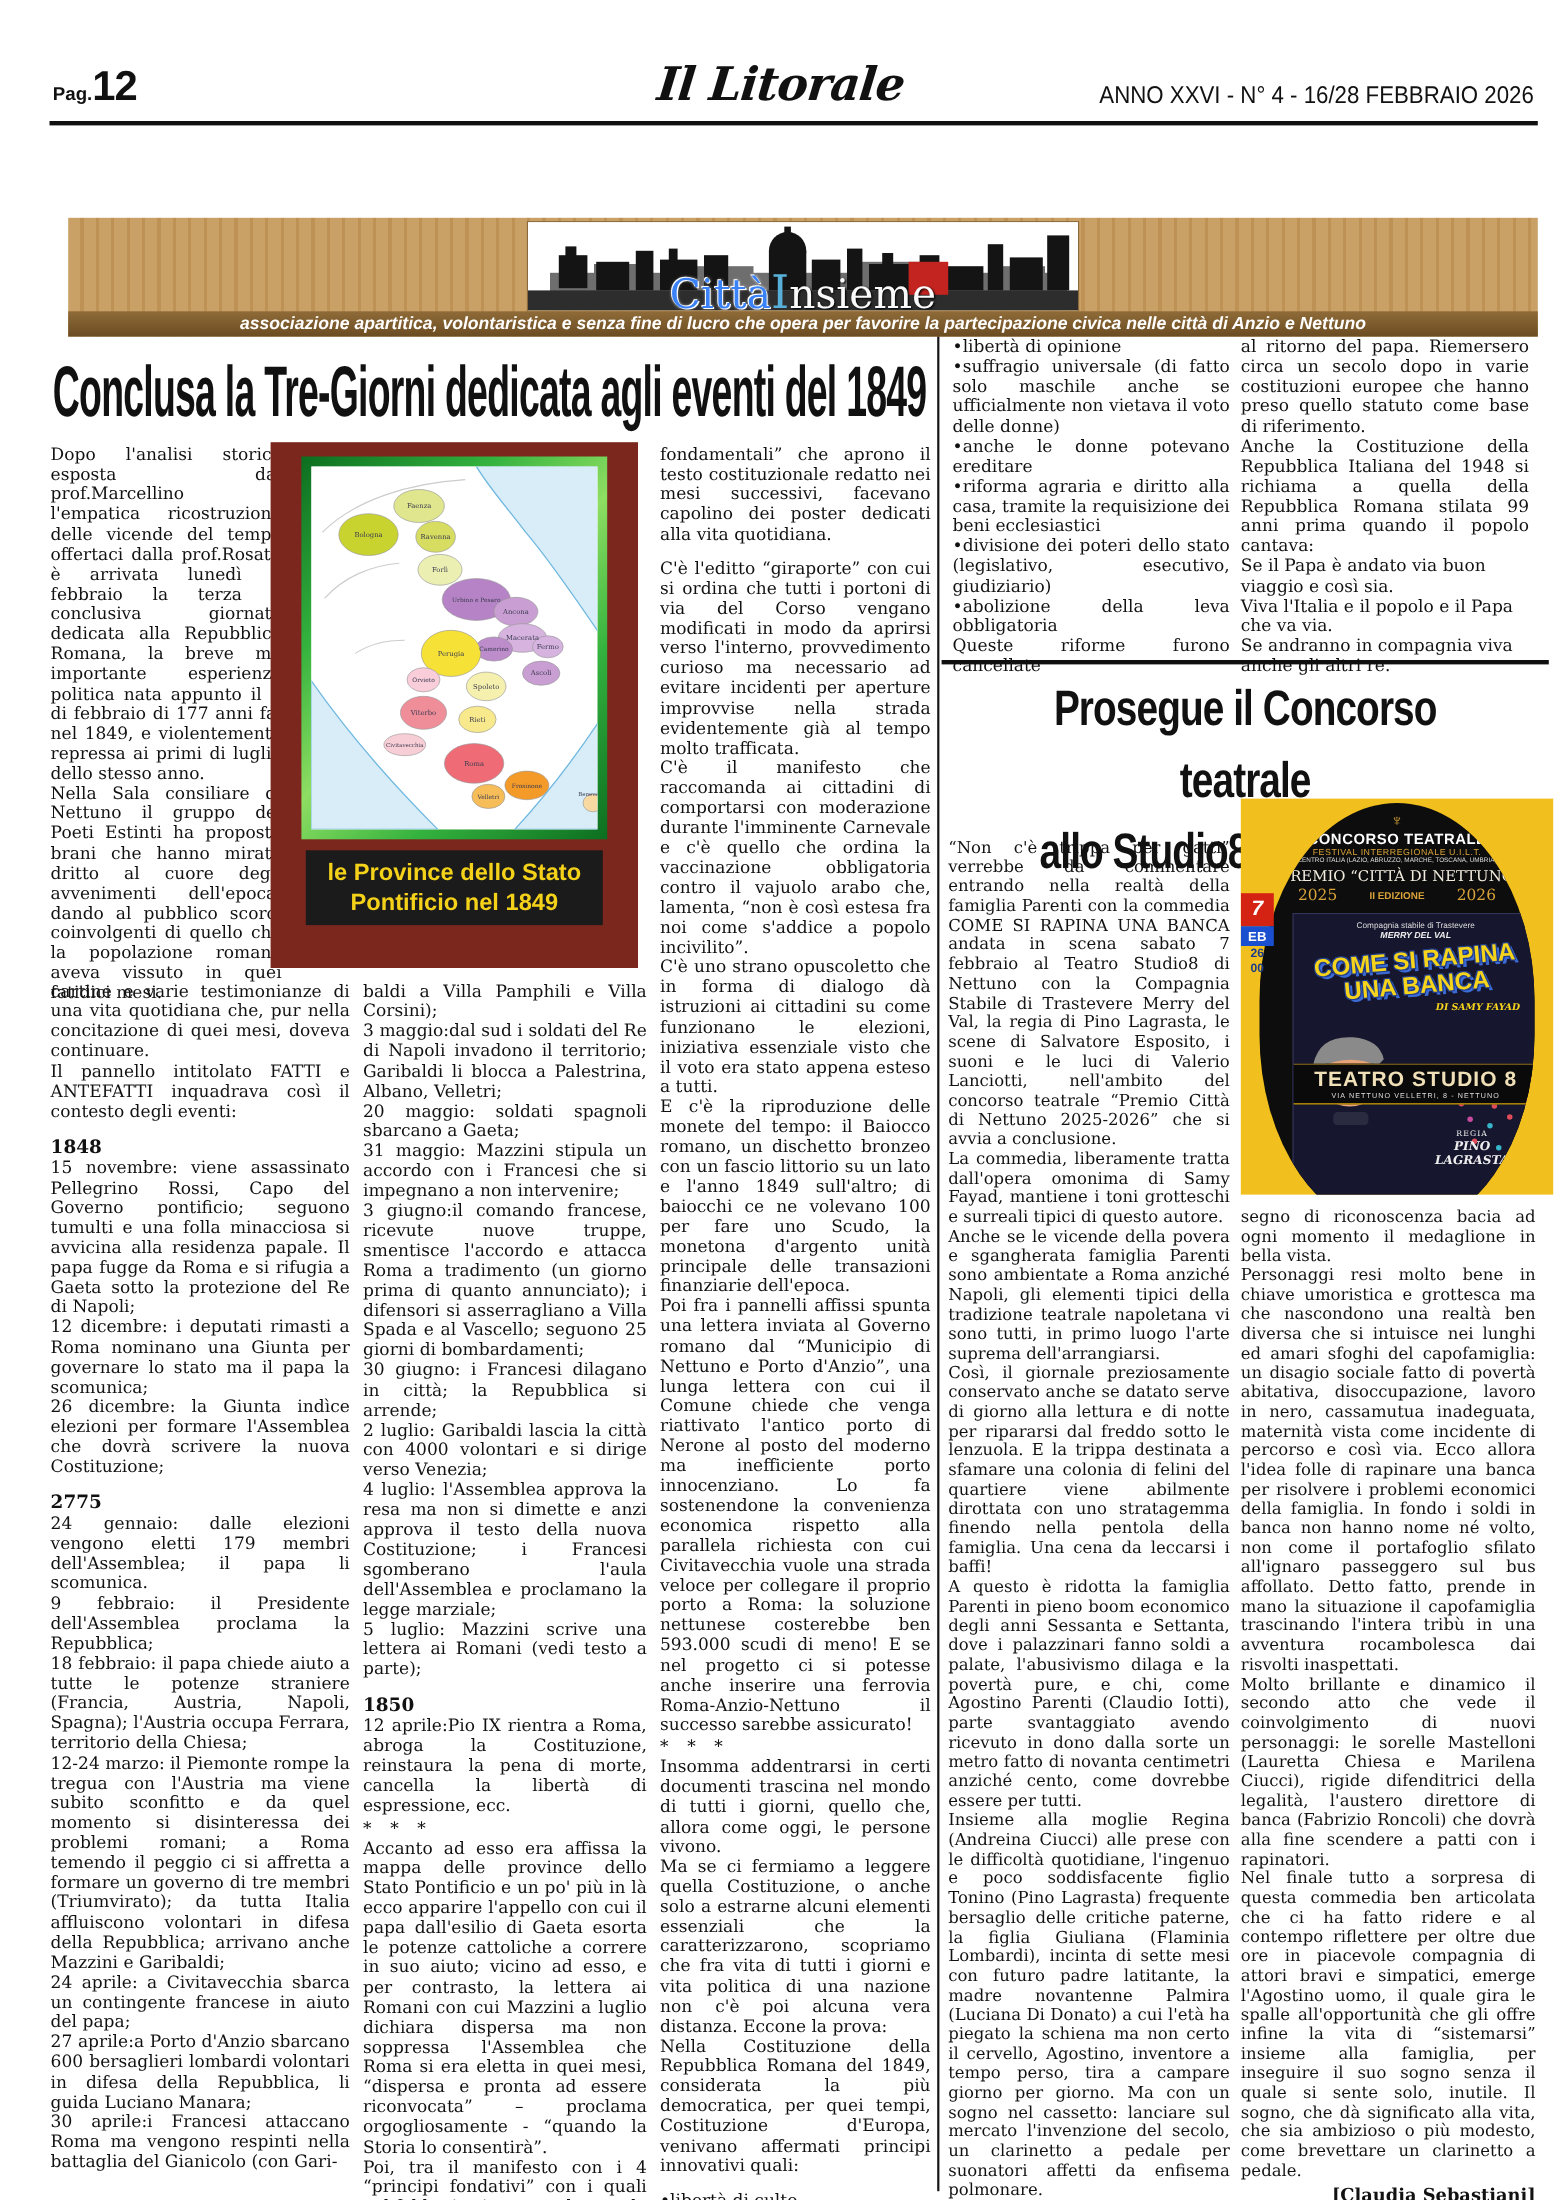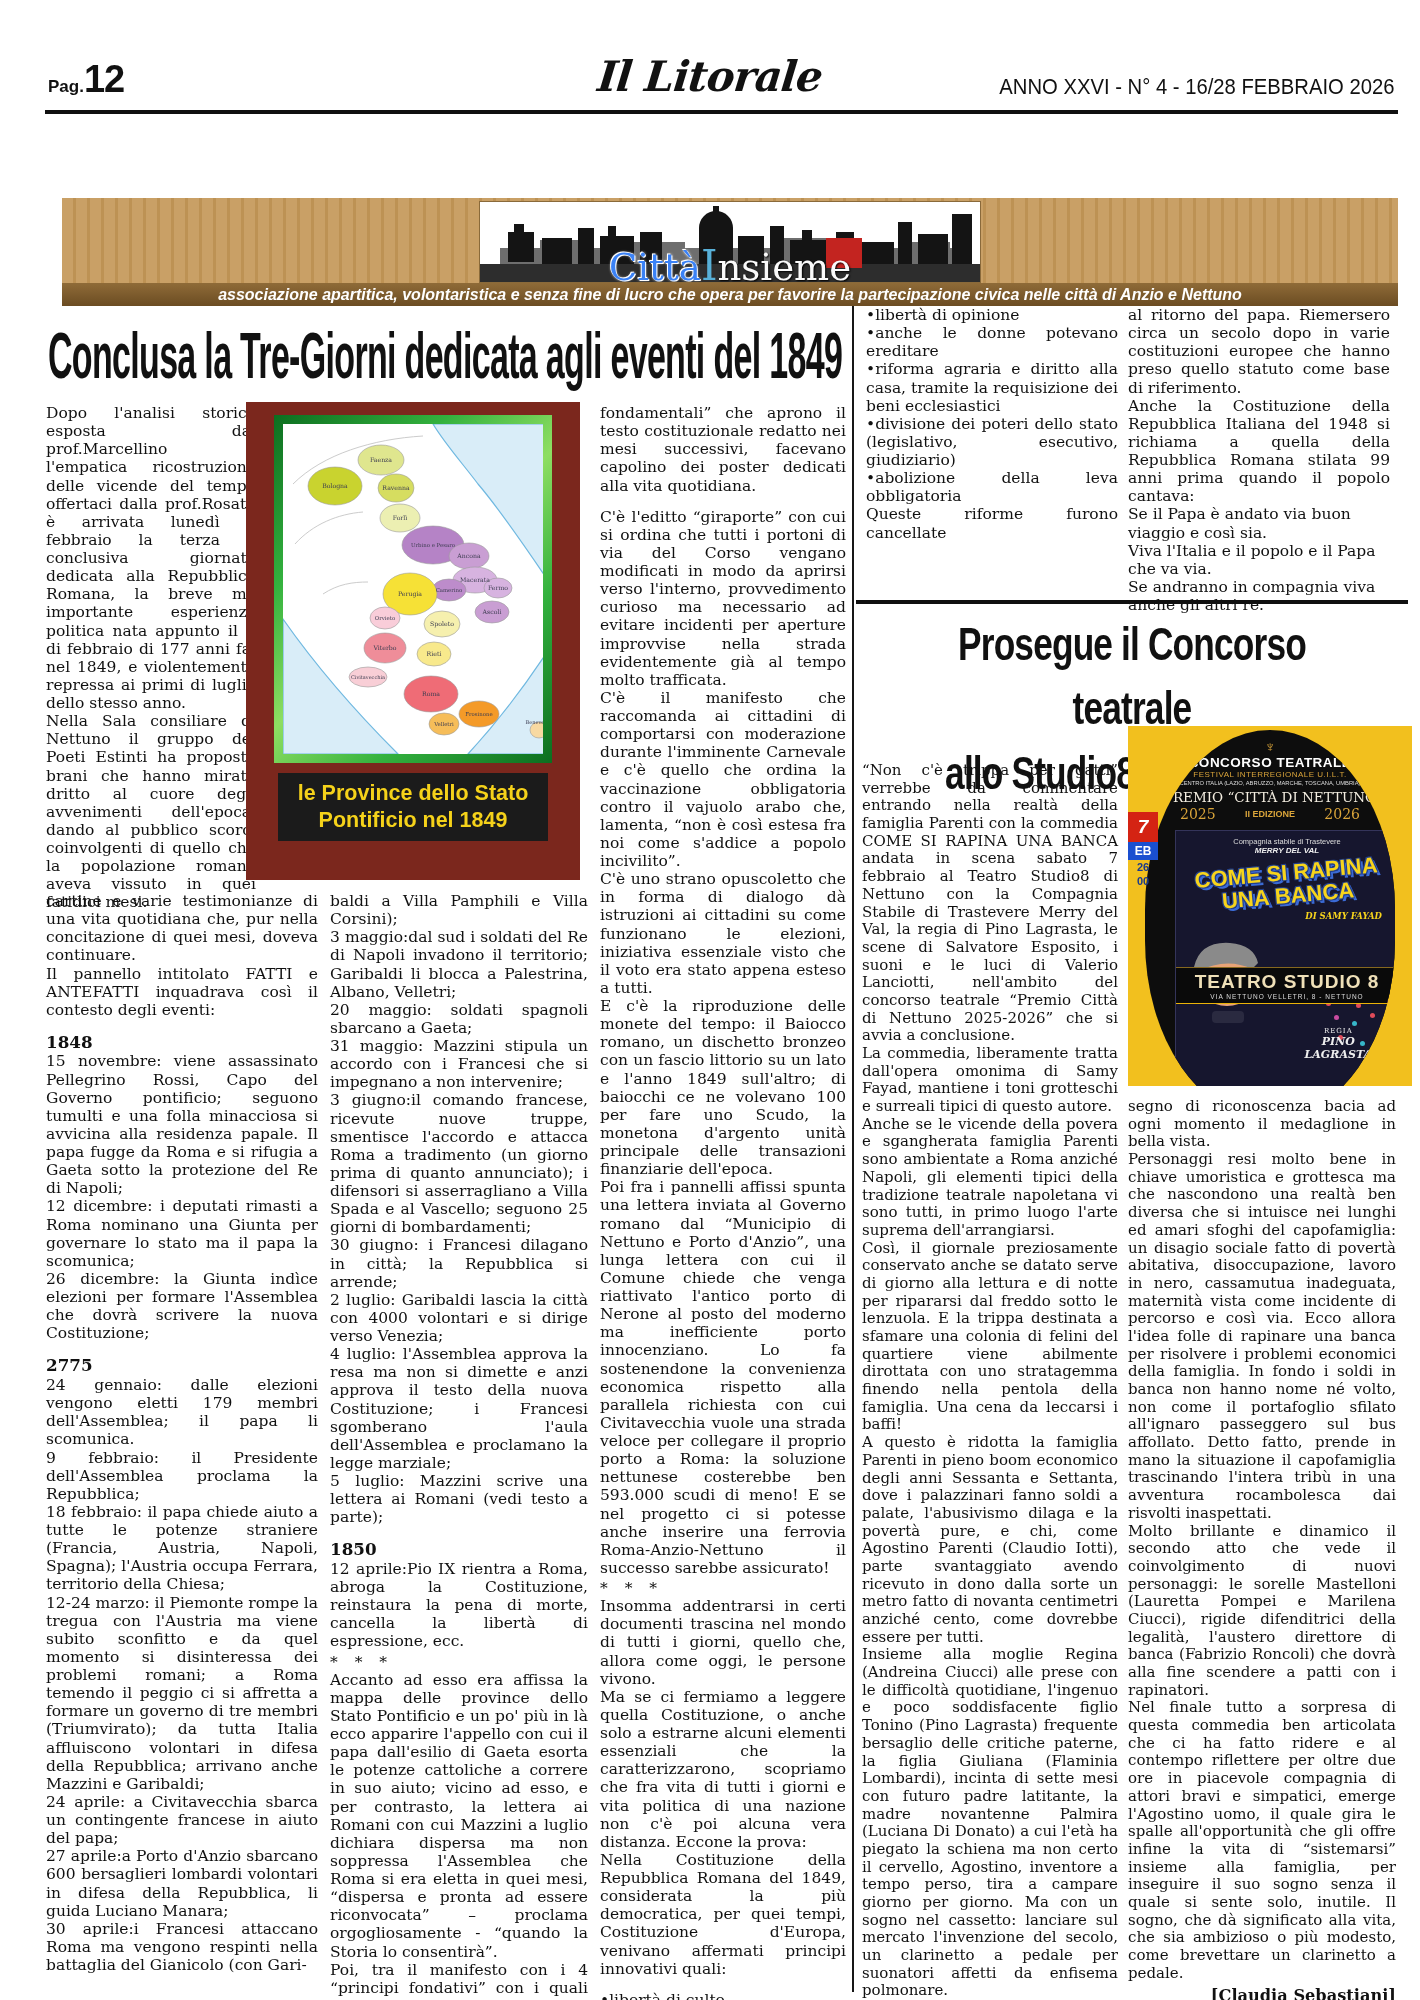--- a/index.html
+++ b/index.html
@@ -263,20 +263,21 @@
       <p class="blk blk-p">Insomma addentrarsi in certi documenti trascina nel mondo di tutti i giorni, quello che, allora come oggi, le persone vivono.</p>
       <p class="blk blk-p">Ma se ci fermiamo a leggere quella Costituzione, o anche solo a estrarne alcuni elementi essenziali che la caratterizzarono, scopriamo che fra vita di tutti i giorni e vita politica di una nazione non c'è poi alcuna vera distanza. Eccone la prova:</p>
       <p class="blk blk-p">Nella Costituzione della Repubblica Romana del 1849, considerata la più democratica, per quei tempi, Costituzione d'Europa, venivano affermati principi innovativi quali:</p>
       <p class="blk blk-pg">•libertà di culto</p>
     </div>
 
   <div class="vrule"></div>
 
   <div class="col" style="left:866px;top:306px;width:252px;height:292px;">
       <p class="blk blk-p">•libertà di opinione</p>
+      <p class="blk blk-p">•suffragio universale (di fatto solo maschile anche se ufficialmente non vietava il voto delle donne)</p>
       <p class="blk blk-p">•anche le donne potevano ereditare</p>
       <p class="blk blk-p">•riforma agraria e diritto alla casa, tramite la requisizione dei beni ecclesiastici</p>
       <p class="blk blk-p">•divisione dei poteri dello stato (legislativo, esecutivo, giudiziario)</p>
       <p class="blk blk-p">•abolizione della leva obbligatoria</p>
       <p class="blk blk-p">Queste riforme furono cancellate</p>
     </div>
   <div class="col" style="left:1128px;top:306px;width:262px;height:292px;">
       <p class="blk blk-p">al ritorno del papa. Riemersero circa un secolo dopo in varie costituzioni europee che hanno preso quello statuto come base di riferimento.</p>
       <p class="blk blk-p">Anche la Costituzione della Repubblica Italiana del 1948 si richiama a quella della Repubblica Romana stilata 99 anni prima quando il popolo cantava:</p>
       <p class="blk blk-v">Se il Papa è andato via buon viaggio e così sia.</p>
@@ -346,18 +347,18 @@
       <div class="rb-day">7</div>
       <div class="rb-mon">EB</div>
       <div class="rb-a">26</div>
       <div class="rb-b">00</div>
     </div>
   </div>
 
   <div class="col col-a2" style="left:1128px;top:1098px;width:268px;height:890px;">
       <p class="blk blk-p">segno di riconoscenza bacia ad ogni momento il medaglione in bella vista.</p>
       <p class="blk blk-p">Personaggi resi molto bene in chiave umoristica e grottesca ma che nascondono una realtà ben diversa che si intuisce nei lunghi ed amari sfoghi del capofamiglia: un disagio sociale fatto di povertà abitativa, disoccupazione, lavoro in nero, cassamutua inadeguata, maternità vista come incidente di percorso e così via. Ecco allora l'idea folle di rapinare una banca per risolvere i problemi economici della famiglia. In fondo i soldi in banca non hanno nome né volto, non come il portafoglio sfilato all'ignaro passeggero sul bus affollato. Detto fatto, prende in mano la situazione il capofamiglia trascinando l'intera tribù in una avventura rocambolesca dai risvolti inaspettati.</p>
-      <p class="blk blk-p">Molto brillante e dinamico il secondo atto che vede il coinvolgimento di nuovi personaggi: le sorelle Mastelloni (Lauretta Pompei e Marilena Ciucci), rigide difenditrici della legalità, l'austero direttore di banca (Fabrizio Roncoli) che dovrà alla fine scendere a patti con i rapinatori.</p>
+      <p class="blk blk-p">Molto brillante e dinamico il secondo atto che vede il coinvolgimento di nuovi personaggi: le sorelle Mastelloni (Lauretta Chiesa e Marilena Ciucci), rigide difenditrici della legalità, l'austero direttore di banca (Fabrizio Roncoli) che dovrà alla fine scendere a patti con i rapinatori.</p>
       <p class="blk blk-p">Nel finale tutto a sorpresa di questa commedia ben articolata che ci ha fatto ridere e al contempo riflettere per oltre due ore in piacevole compagnia di attori bravi e simpatici, emerge l'Agostino uomo, il quale gira le spalle all'opportunità che gli offre infine la vita di “sistemarsi” insieme alla famiglia, per inseguire il suo sogno senza il quale si sente solo, inutile. Il sogno, che dà significato alla vita, che sia ambizioso o più modesto, come brevettare un clarinetto a pedale.</p>
       <p class="blk blk-by">[Claudia Sebastiani]</p>
     </div>
 
 </div>
 
 </body></html>

